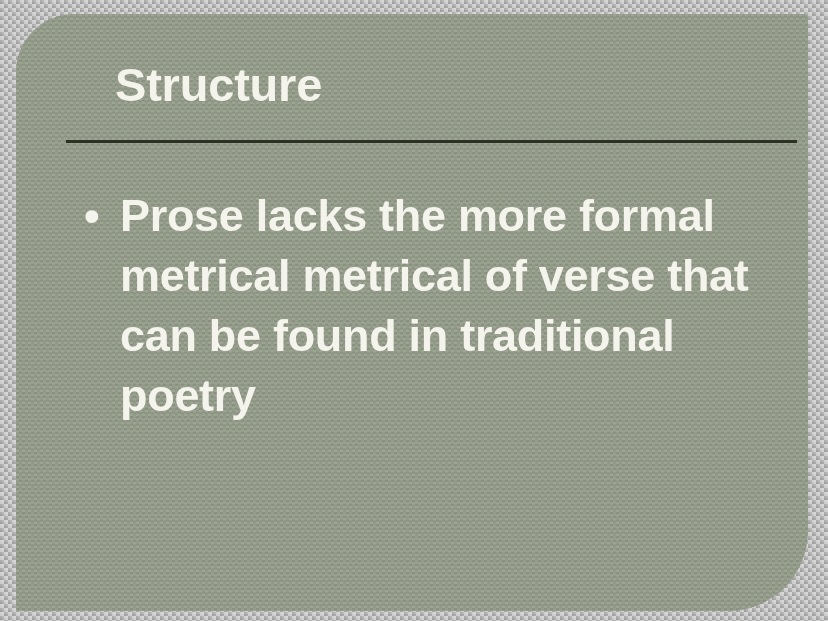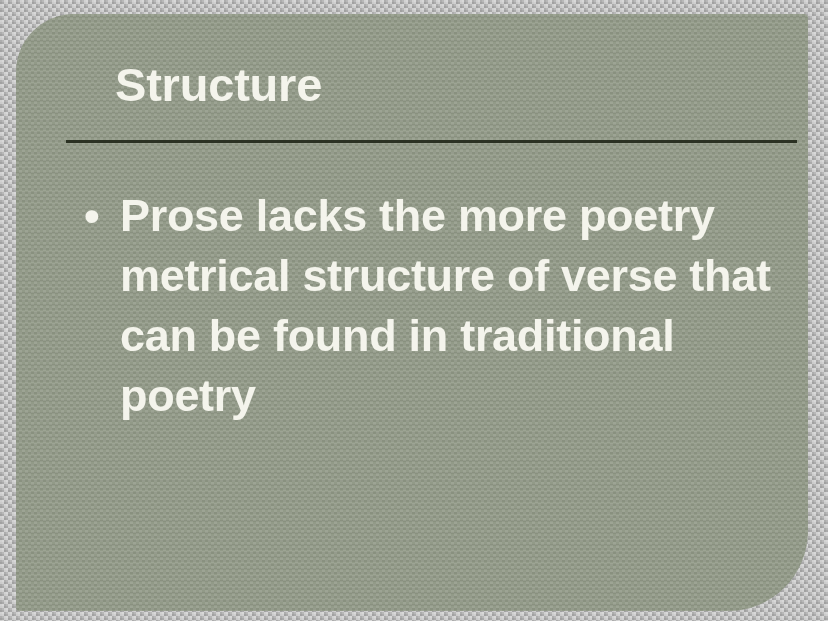--- a/index.html
+++ b/index.html
@@ -113,18 +113,18 @@
 
     <div id="title-block">
       <h1 id="slide-title">Structure</h1>
     </div>
 
     <div id="title-rule"></div>
 
     <div id="body-block">
       <div class="bullet-item">
         <span class="bullet-marker">•</span>
-        <span class="bullet-text">Prose lacks the more poetry metrical structure of verse that can be found in traditional poetry</span>
+        <span class="bullet-text">Prose lacks the more formal metrical metrical of verse that can be found in traditional poetry</span>
       </div>
     </div>
 
   </div>
 </div>
 
 </body></html>

